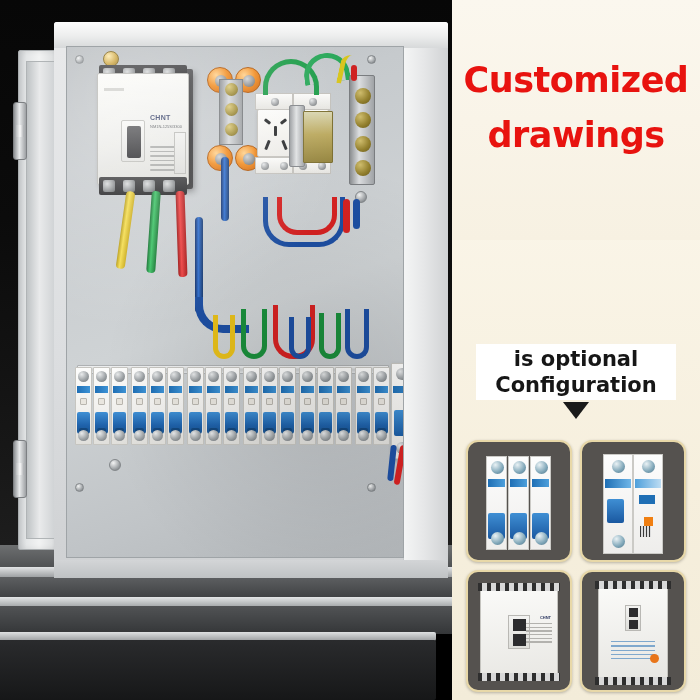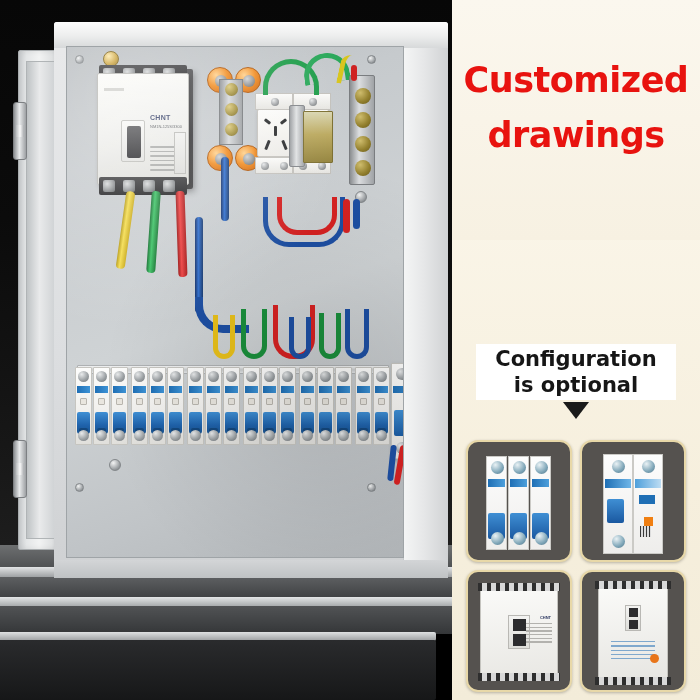--- a/index.html
+++ b/index.html
@@ -552,22 +552,22 @@
   </div>
 
   <div class="mkt">
     <div class="mkt-topwash"></div>
 
     <div class="hl hl2">drawings</div>
     <div class="hl hl1">Customized</div>
 
 
     <div class="sub-wrap">
+      <div>is optional</div>
       <div>Configuration</div>
-      <div>is optional</div>
     </div>
     <div class="arrow-dn"></div>
 
     <div class="thumbs">
 
       <div class="thumb">
         <div class="thumb-in">
           <div class="t-mcb">
             <div class="pole" style="left:0;">
                 <div class="cpt"></div>

